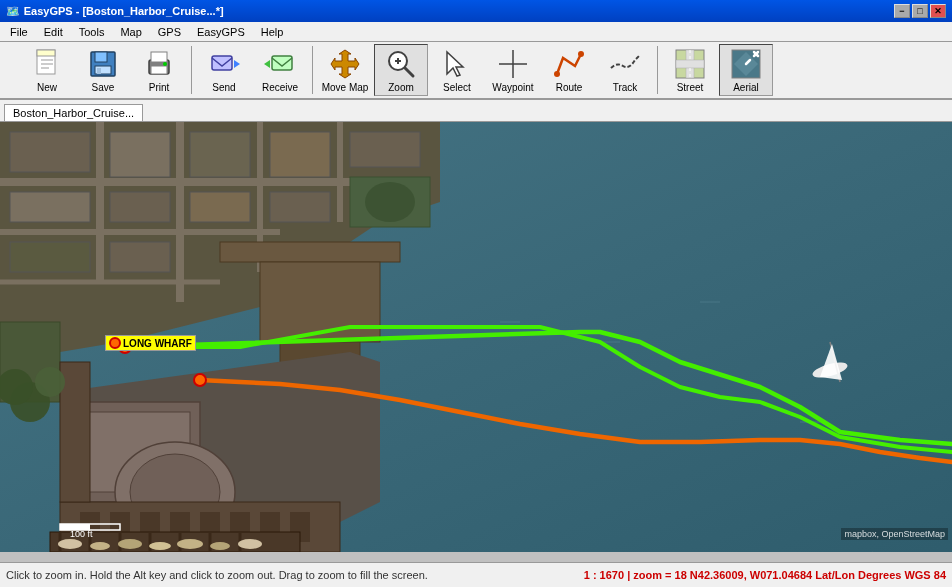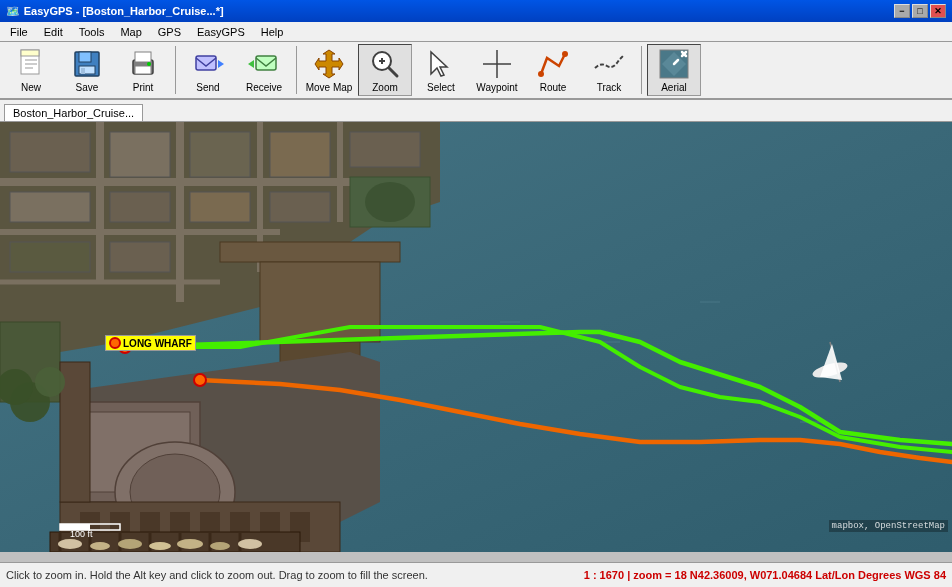--- a/index.html
+++ b/index.html
@@ -25,21 +25,21 @@
       background: #f0f0f0; border-bottom: 1px solid #999;
       display: flex; align-items: center; height: 20px; padding: 0 2px;
     }
     .menu-item {
       padding: 2px 8px; font-size: 11px; cursor: pointer; color: #000;
     }
 
     
     #toolbar {
       background: #f0f0f0; border-bottom: 2px solid #999;
-      display: flex; align-items: center; height: 58px; padding: 2px 4px; gap: 2px;
+      display: flex; align-items: center; height: 58px; padding: 2px 20px; gap: 2px;
     }
     .tb-separator { width: 1px; height: 48px; background: #999; margin: 0 3px; }
     .tb-btn {
       display: flex; flex-direction: column; align-items: center; justify-content: center;
       width: 54px; height: 52px; border: 1px solid transparent; cursor: pointer;
       background: #f0f0f0; font-size: 10px; color: #000; gap: 2px;
     }
     .tb-btn.active { border: 1px inset #999; background: #e0e0e0; }
     .tb-icon { width: 32px; height: 32px; display: flex; align-items: center; justify-content: center; font-size: 20px; }
     .tb-label { font-size: 10px; }
@@ -92,23 +92,23 @@
       position: absolute; bottom: 0; left: 0; right: 0;
       background: #f0f0f0; border-top: 1px solid #999;
       height: 25px; display: flex; align-items: center; justify-content: space-between;
       padding: 0 6px; font-size: 11px; color: #000;
     }
     #status-left { color: #333; }
     #status-right { color: #cc0000; font-weight: bold; }
 
     
     #attribution {
-      position: absolute; bottom: 20px; right: 4px;
+      position: absolute; bottom: 12px; right: 4px;
       font-size: 9px; color: rgba(255,255,255,0.8);
-      background: rgba(0,0,0,0.3); padding: 1px 3px; font-family: Liberation Mono, monospace;
+      background: rgba(0,0,0,0.3); padding: 1px 3px;
     }
 
     
     #map-bg {
       width: 952px;
       height: 430px;
       background:
         radial-gradient(ellipse at 15% 30%, #2a4a2a 0%, transparent 40%),
         radial-gradient(ellipse at 5% 50%, #3a3a2a 0%, transparent 30%),
         radial-gradient(ellipse at 25% 15%, #4a4a3a 0%, transparent 35%),
@@ -246,20 +246,32 @@
   </div>
   <div class="tb-btn">
     <div class="tb-icon">
       <svg width="32" height="32" viewBox="0 0 32 32">
         <path d="M2 20 Q8 14 14 18 Q20 22 26 12 L30 8" fill="none" stroke="#404040" stroke-width="2" stroke-dasharray="4,2"></path>
       </svg>
     </div>
     <span class="tb-label">Track</span>
   </div>
   <div class="tb-separator"></div>
+  <div class="tb-btn">
+    <div class="tb-icon">
+      <svg width="32" height="32" viewBox="0 0 32 32">
+        <rect x="2" y="2" width="28" height="28" fill="#c8d8a0" stroke="#808080" stroke-width="1"></rect>
+        <rect x="12" y="2" width="8" height="28" fill="#e0e0e0" stroke="#aaa" stroke-width="0.5"></rect>
+        <rect x="2" y="12" width="28" height="8" fill="#e0e0e0" stroke="#aaa" stroke-width="0.5"></rect>
+        <line x1="16" y1="2" x2="16" y2="12" stroke="white" stroke-width="1" stroke-dasharray="3,3"></line>
+        <line x1="16" y1="20" x2="16" y2="30" stroke="white" stroke-width="1" stroke-dasharray="3,3"></line>
+      </svg>
+    </div>
+    <span class="tb-label">Street</span>
+  </div>
   <div class="tb-btn active">
     <div class="tb-icon">
       <svg width="32" height="32" viewBox="0 0 32 32">
         <rect x="2" y="2" width="28" height="28" fill="#4a7888" stroke="#808080" stroke-width="1"></rect>
         <polygon points="16,4 28,16 16,28 4,16" fill="#5a8898" stroke="none"></polygon>
         <path d="M28,4 L24,8 M20,12 L16,16" stroke="white" stroke-width="2.5" stroke-linecap="round"></path>
         <path d="M24,4 L28,8" stroke="white" stroke-width="2.5" stroke-linecap="round"></path>
       </svg>
     </div>
     <span class="tb-label">Aerial</span>

